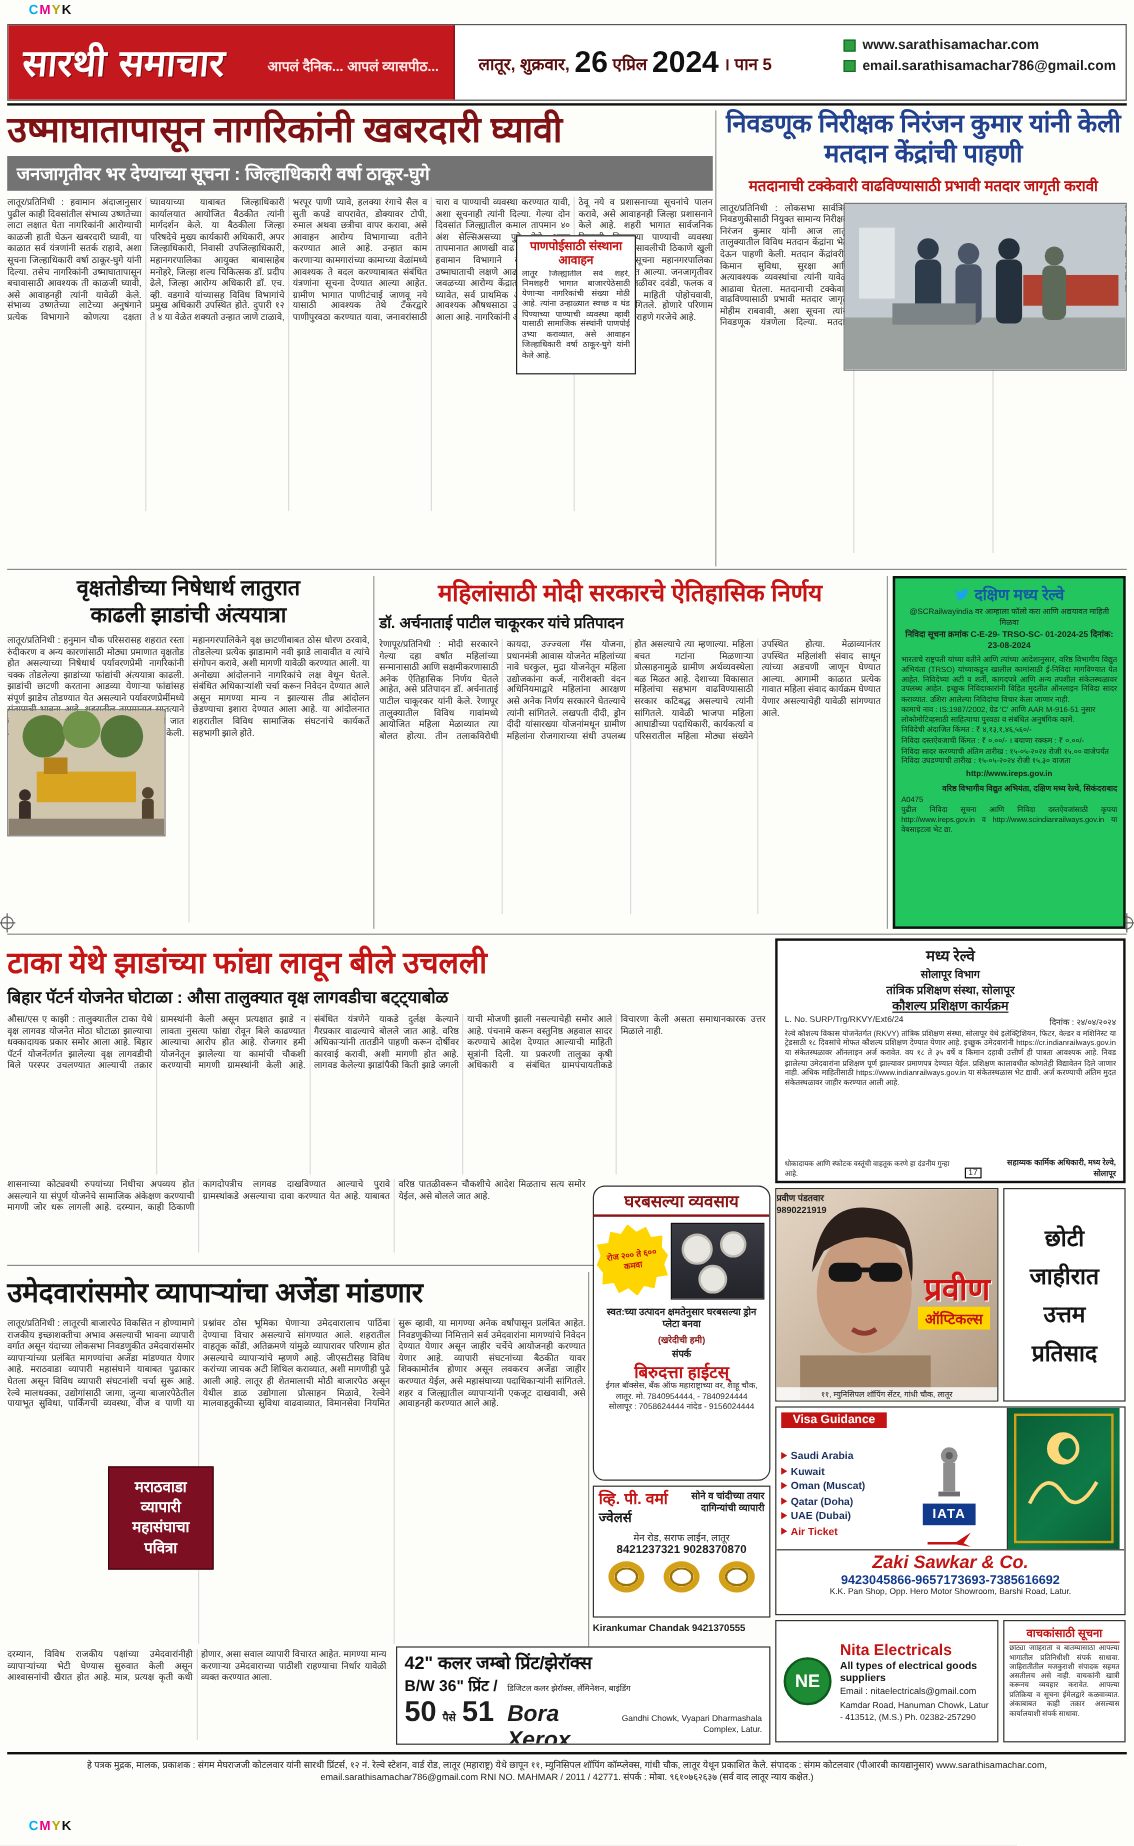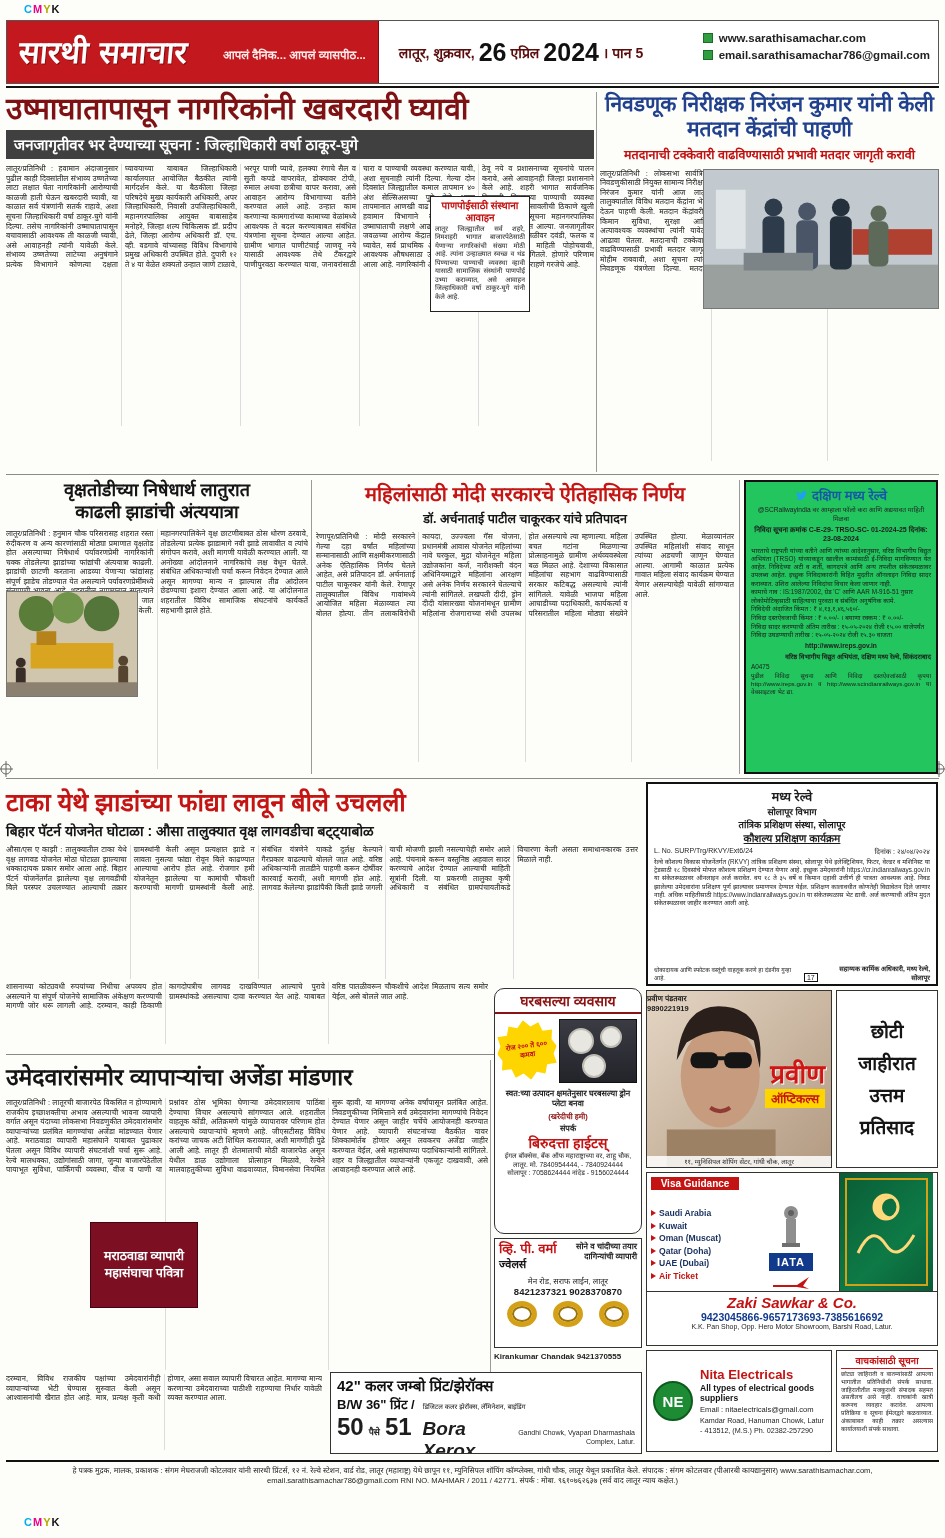--- a/index.html
+++ b/index.html
@@ -29,21 +29,21 @@
   .hrule { border-top:1px solid #8a8a8a; }
   .hrule.thick { border-top:2px solid #111; }
   .vrule { border-left:1px solid #9a9a9a; width:0; }
 
   
   .nbody { font-size:7.5px; line-height:1.28; text-align:justify; color:#1e1e1e; overflow:hidden; column-gap:7px; column-rule:1px solid #dcdcdc; word-break:break-word; }
 
   
   .a1 { left:6px; top:92px; width:588px; height:380px; }
   .a1 h1 { font-size:30px; line-height:1.1; color:#7d1113; font-weight:bold; }
-  .a1 .strip { margin-top:5px; background:#404040; color:#fff; font-size:15px; font-weight:bold; padding:4px 8px 5px; }
+  .a1 .strip { margin-top:5px; background:#737373; color:#fff; font-size:15px; font-weight:bold; padding:4px 8px 5px; }
   .a1 .nbody { margin-top:5px; height:262px; column-count:5; }
   .panpoi { position:absolute; left:424px; top:104px; width:100px; height:116px; background:#fff; border:1px solid #222; padding:3px 4px; z-index:2; }
   .panpoi .t { font-size:10px; font-weight:bold; color:#c41313; text-align:center; line-height:1.15; margin-bottom:2px; }
   .panpoi .b { font-size:6.8px; line-height:1.25; text-align:justify; overflow:hidden; height:82px; }
 
   
   .a2 { left:600px; top:92px; width:339px; height:380px; }
   .a2 h2 { font-size:21px; line-height:1.18; color:#21418f; font-weight:bold; text-align:center; }
   .a2 .sub { margin-top:4px; font-size:12.5px; font-weight:bold; color:#c01111; text-align:center; }
   .a2 .zone { position:relative; margin-top:6px; height:292px; }
@@ -51,21 +51,21 @@
   .a2 .photo { position:absolute; right:0; top:0; width:236px; height:140px; border:1px solid #777; z-index:2; }
 
   
   .a3 { left:6px; top:480px; width:302px; height:294px; }
   .a3 h2 { font-size:18px; color:#141414; font-weight:bold; text-align:center; line-height:1.22; }
   .a3 .zone { position:relative; margin-top:5px; height:240px; }
   .a3 .nbody { position:absolute; inset:0; column-count:2; }
   .a3 .photo { position:absolute; left:0; top:62px; width:132px; height:106px; border:1px solid #777; z-index:2; }
   .a4 { left:316px; top:480px; width:418px; height:294px; }
   .a4 h2 { font-size:20px; color:#c41414; font-weight:bold; text-align:center; }
-  .a4 .sub { margin-top:3px; font-size:12.5px; font-weight:bold; color:#151515; text-align:center; }
+  .a4 .sub { margin-top:3px; font-size:12.5px; font-weight:bold; color:#151515; text-align:left; }
   .a4 .nbody { margin-top:5px; height:230px; column-count:4; }
 
   .scr { left:744px; top:480px; width:194px; height:294px; border:2px solid #111; padding:4px 5px; overflow:hidden; background:#22c55e; }
   .scr-head { display:flex; align-items:center; justify-content:center; gap:4px; }
   .scr-head span { font-size:13px; font-weight:bold; color:#1558a8; }
   .scr-tw { font-size:6.6px; text-align:center; color:#222; margin-top:1px; }
   .scr-notice { font-size:7px; font-weight:bold; text-align:center; margin-top:3px; line-height:1.25; }
   .scr-body { font-size:6.4px; line-height:1.3; text-align:justify; margin-top:3px; }
   .scr-line { font-size:6.4px; line-height:1.35; }
   .scr-url { font-size:6.6px; font-weight:bold; text-align:center; margin-top:2px; }
@@ -90,21 +90,21 @@
   .cr .foot { display:flex; justify-content:space-between; align-items:flex-end; gap:4px; margin-top:2px; }
   .cr .note { font-size:6px; width:150px; }
   .cr .pg { font-size:7px; border:1px solid #111; padding:0 2px; }
   .cr .sign { font-size:6.6px; font-weight:bold; text-align:right; }
 
   
   .a6 { left:6px; top:1060px; width:482px; height:392px; }
   .a6 h2 { font-size:23px; color:#141414; font-weight:bold; }
   .a6 .zone { position:relative; margin-top:6px; height:272px; }
   .a6 .nbody.b1 { position:absolute; inset:0; column-count:3; }
-  .a6 .inset { position:absolute; left:84px; top:124px; width:108px; height:86px; background:#7c1022; border:1px solid #43050f; color:#fff; z-index:2;
+  .a6 .inset { position:absolute; left:84px; top:124px; width:88px; height:86px; background:#7c1022; border:1px solid #43050f; color:#fff; z-index:2;
                display:flex; align-items:center; justify-content:center; text-align:center; font-size:12.5px; font-weight:bold; line-height:1.35; padding:4px 6px; }
   .a6 .nbody.b2 { margin-top:4px; width:316px; height:76px; column-count:2; }
 
   
   .ad { border:1px solid #333; background:#fff; overflow:hidden; }
   .ghar { left:494px; top:988px; width:148px; height:246px; text-align:center;border-radius:10px; }
   .ghar .t { font-size:14px; font-weight:bold; color:#8b1313; border-bottom:2px double #8b1313; padding:2px 0; }
   .ghar .imgzone { position:relative; height:74px; }
   .ghar .burst { position:absolute; left:2px; top:6px; width:60px; height:60px; background:#ffd500;
                  clip-path:polygon(50% 0%,61% 12%,75% 7%,80% 22%,96% 22%,93% 38%,100% 50%,93% 62%,96% 78%,80% 78%,75% 93%,61% 88%,50% 100%,39% 88%,25% 93%,20% 78%,4% 78%,7% 62%,0% 50%,7% 38%,4% 22%,20% 22%,25% 7%,39% 12%);

